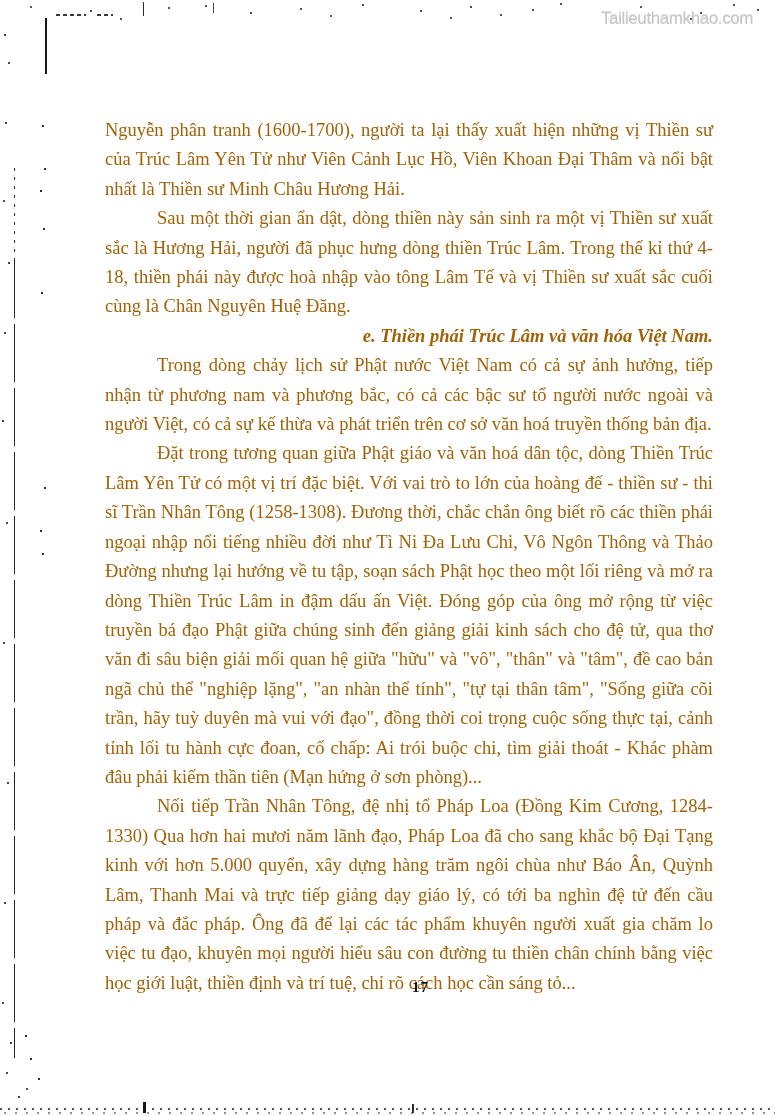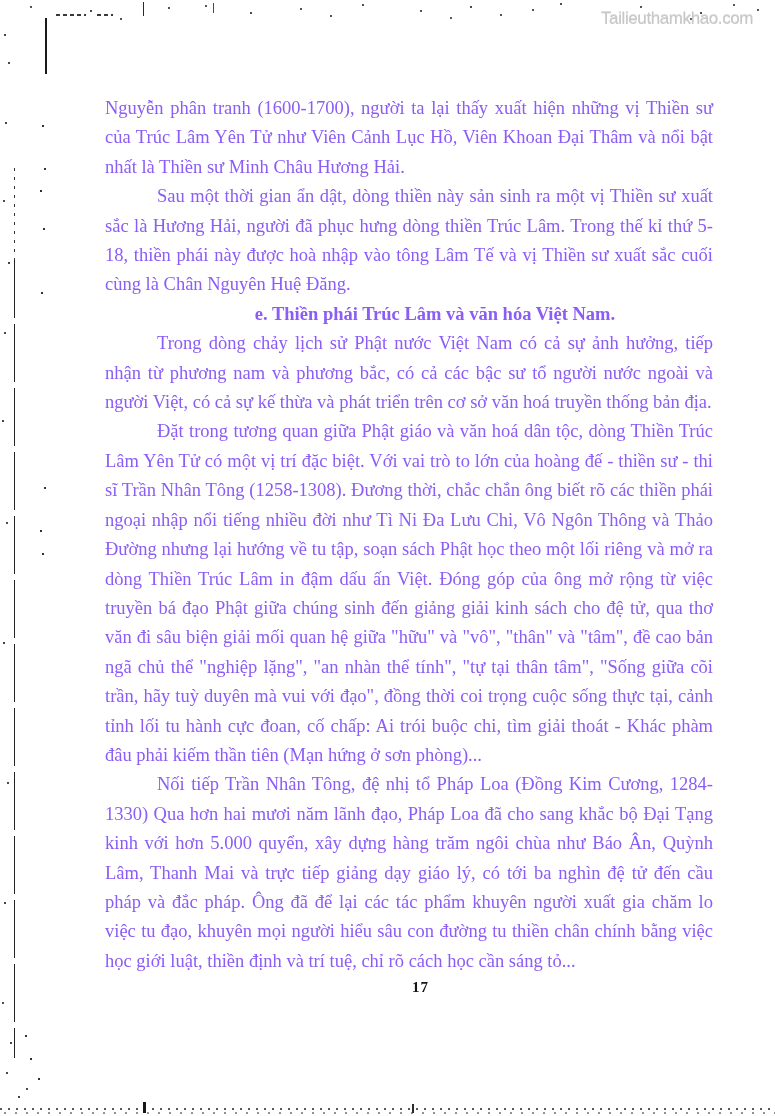--- a/index.html
+++ b/index.html
@@ -27,37 +27,38 @@
     font-family: "Liberation Sans", "DejaVu Sans", sans-serif;
     font-size: 17px;
     letter-spacing: -0.4px;
     color: #c7c7c7;
     text-shadow: 0 -1px 0 #dedede;
     white-space: nowrap;
   }
   .text-block {
     position: absolute;
     left: 105px;
-    top: 94px;
+    top: 116px;
     width: 608px;
     font-size: 18.5px;
     line-height: 29.4px;
-    color: #8b5cf6;
+    color: #a16207;
     text-align: justify;
   }
   .para {
     margin: 0;
     text-indent: 52px;
   }
   .para.no-indent {
     text-indent: 0;
   }
   .para.heading {
     font-weight: bold;
-    text-align: center;
+    text-align: right;
+    font-style: italic;
   }
   .page-number {
     position: absolute;
     left: 412px;
     top: 979px;
     font-size: 15px;
     font-weight: bold;
     color: #141414;
     letter-spacing: 1px;
   }
@@ -115,21 +116,21 @@
   <div class="artifact left-line-solid"></div>
   <div class="artifact bottom-noise-1"></div>
   <div class="artifact bottom-noise-2"></div>
   <div class="artifact bottom-tick1"></div>
   <div class="artifact bottom-tick2"></div>
 
   <div class="watermark">Tailieuthamkhao.com</div>
 
   <div class="text-block">
     <p class="para no-indent">Nguyễn phân tranh (1600-1700), người ta lại thấy xuất hiện những vị Thiền sư của Trúc Lâm Yên Tử như Viên Cảnh Lục Hồ, Viên Khoan Đại Thâm và nổi bật nhất là Thiền sư Minh Châu Hương Hải.</p>
-    <p class="para">Sau một thời gian ẩn dật, dòng thiền này sản sinh ra một vị Thiền sư xuất sắc là Hương Hải, người đã phục hưng dòng thiền Trúc Lâm. Trong thế kỉ thứ 5-18, thiền phái này được hoà nhập vào tông Lâm Tế và vị Thiền sư xuất sắc cuối cùng là Chân Nguyên Huệ Đăng.</p>
+    <p class="para">Sau một thời gian ẩn dật, dòng thiền này sản sinh ra một vị Thiền sư xuất sắc là Hương Hải, người đã phục hưng dòng thiền Trúc Lâm. Trong thế kỉ thứ 4-18, thiền phái này được hoà nhập vào tông Lâm Tế và vị Thiền sư xuất sắc cuối cùng là Chân Nguyên Huệ Đăng.</p>
     <p class="para heading">e. Thiền phái Trúc Lâm và văn hóa Việt Nam.</p>
     <p class="para">Trong dòng chảy lịch sử Phật nước Việt Nam có cả sự ảnh hưởng, tiếp nhận từ phương nam và phương bắc, có cả các bậc sư tổ người nước ngoài và người Việt, có cả sự kế thừa và phát triển trên cơ sở văn hoá truyền thống bản địa.</p>
     <p class="para">Đặt trong tương quan giữa Phật giáo và văn hoá dân tộc, dòng Thiền Trúc Lâm Yên Tử có một vị trí đặc biệt. Với vai trò to lớn của hoàng đế - thiền sư - thi sĩ Trần Nhân Tông (1258-1308). Đương thời, chắc chắn ông biết rõ các thiền phái ngoại nhập nổi tiếng nhiều đời như Tì Ni Đa Lưu Chi, Vô Ngôn Thông và Thảo Đường nhưng lại hướng về tu tập, soạn sách Phật học theo một lối riêng và mở ra dòng Thiền Trúc Lâm in đậm dấu ấn Việt. Đóng góp của ông mở rộng từ việc truyền bá đạo Phật giữa chúng sinh đến giảng giải kinh sách cho đệ tử, qua thơ văn đi sâu biện giải mối quan hệ giữa "hữu" và "vô", "thân" và "tâm", đề cao bản ngã chủ thể "nghiệp lặng", "an nhàn thể tính", "tự tại thân tâm", "Sống giữa cõi trần, hãy tuỳ duyên mà vui với đạo", đồng thời coi trọng cuộc sống thực tại, cảnh tỉnh lối tu hành cực đoan, cố chấp: Ai trói buộc chi, tìm giải thoát - Khác phàm đâu phải kiếm thần tiên (Mạn hứng ở sơn phòng)...</p>
     <p class="para">Nối tiếp Trần Nhân Tông, đệ nhị tổ Pháp Loa (Đồng Kim Cương, 1284-1330) Qua hơn hai mươi năm lãnh đạo, Pháp Loa đã cho sang khắc bộ Đại Tạng kinh với hơn 5.000 quyển, xây dựng hàng trăm ngôi chùa như Báo Ân, Quỳnh Lâm, Thanh Mai và trực tiếp giảng dạy giáo lý, có tới ba nghìn đệ tử đến cầu pháp và đắc pháp. Ông đã để lại các tác phẩm khuyên người xuất gia chăm lo việc tu đạo, khuyên mọi người hiểu sâu con đường tu thiền chân chính bằng việc học giới luật, thiền định và trí tuệ, chỉ rõ cách học cần sáng tỏ...</p>
   </div>
 
   <div class="page-number">17</div>
 
 </div>
 

